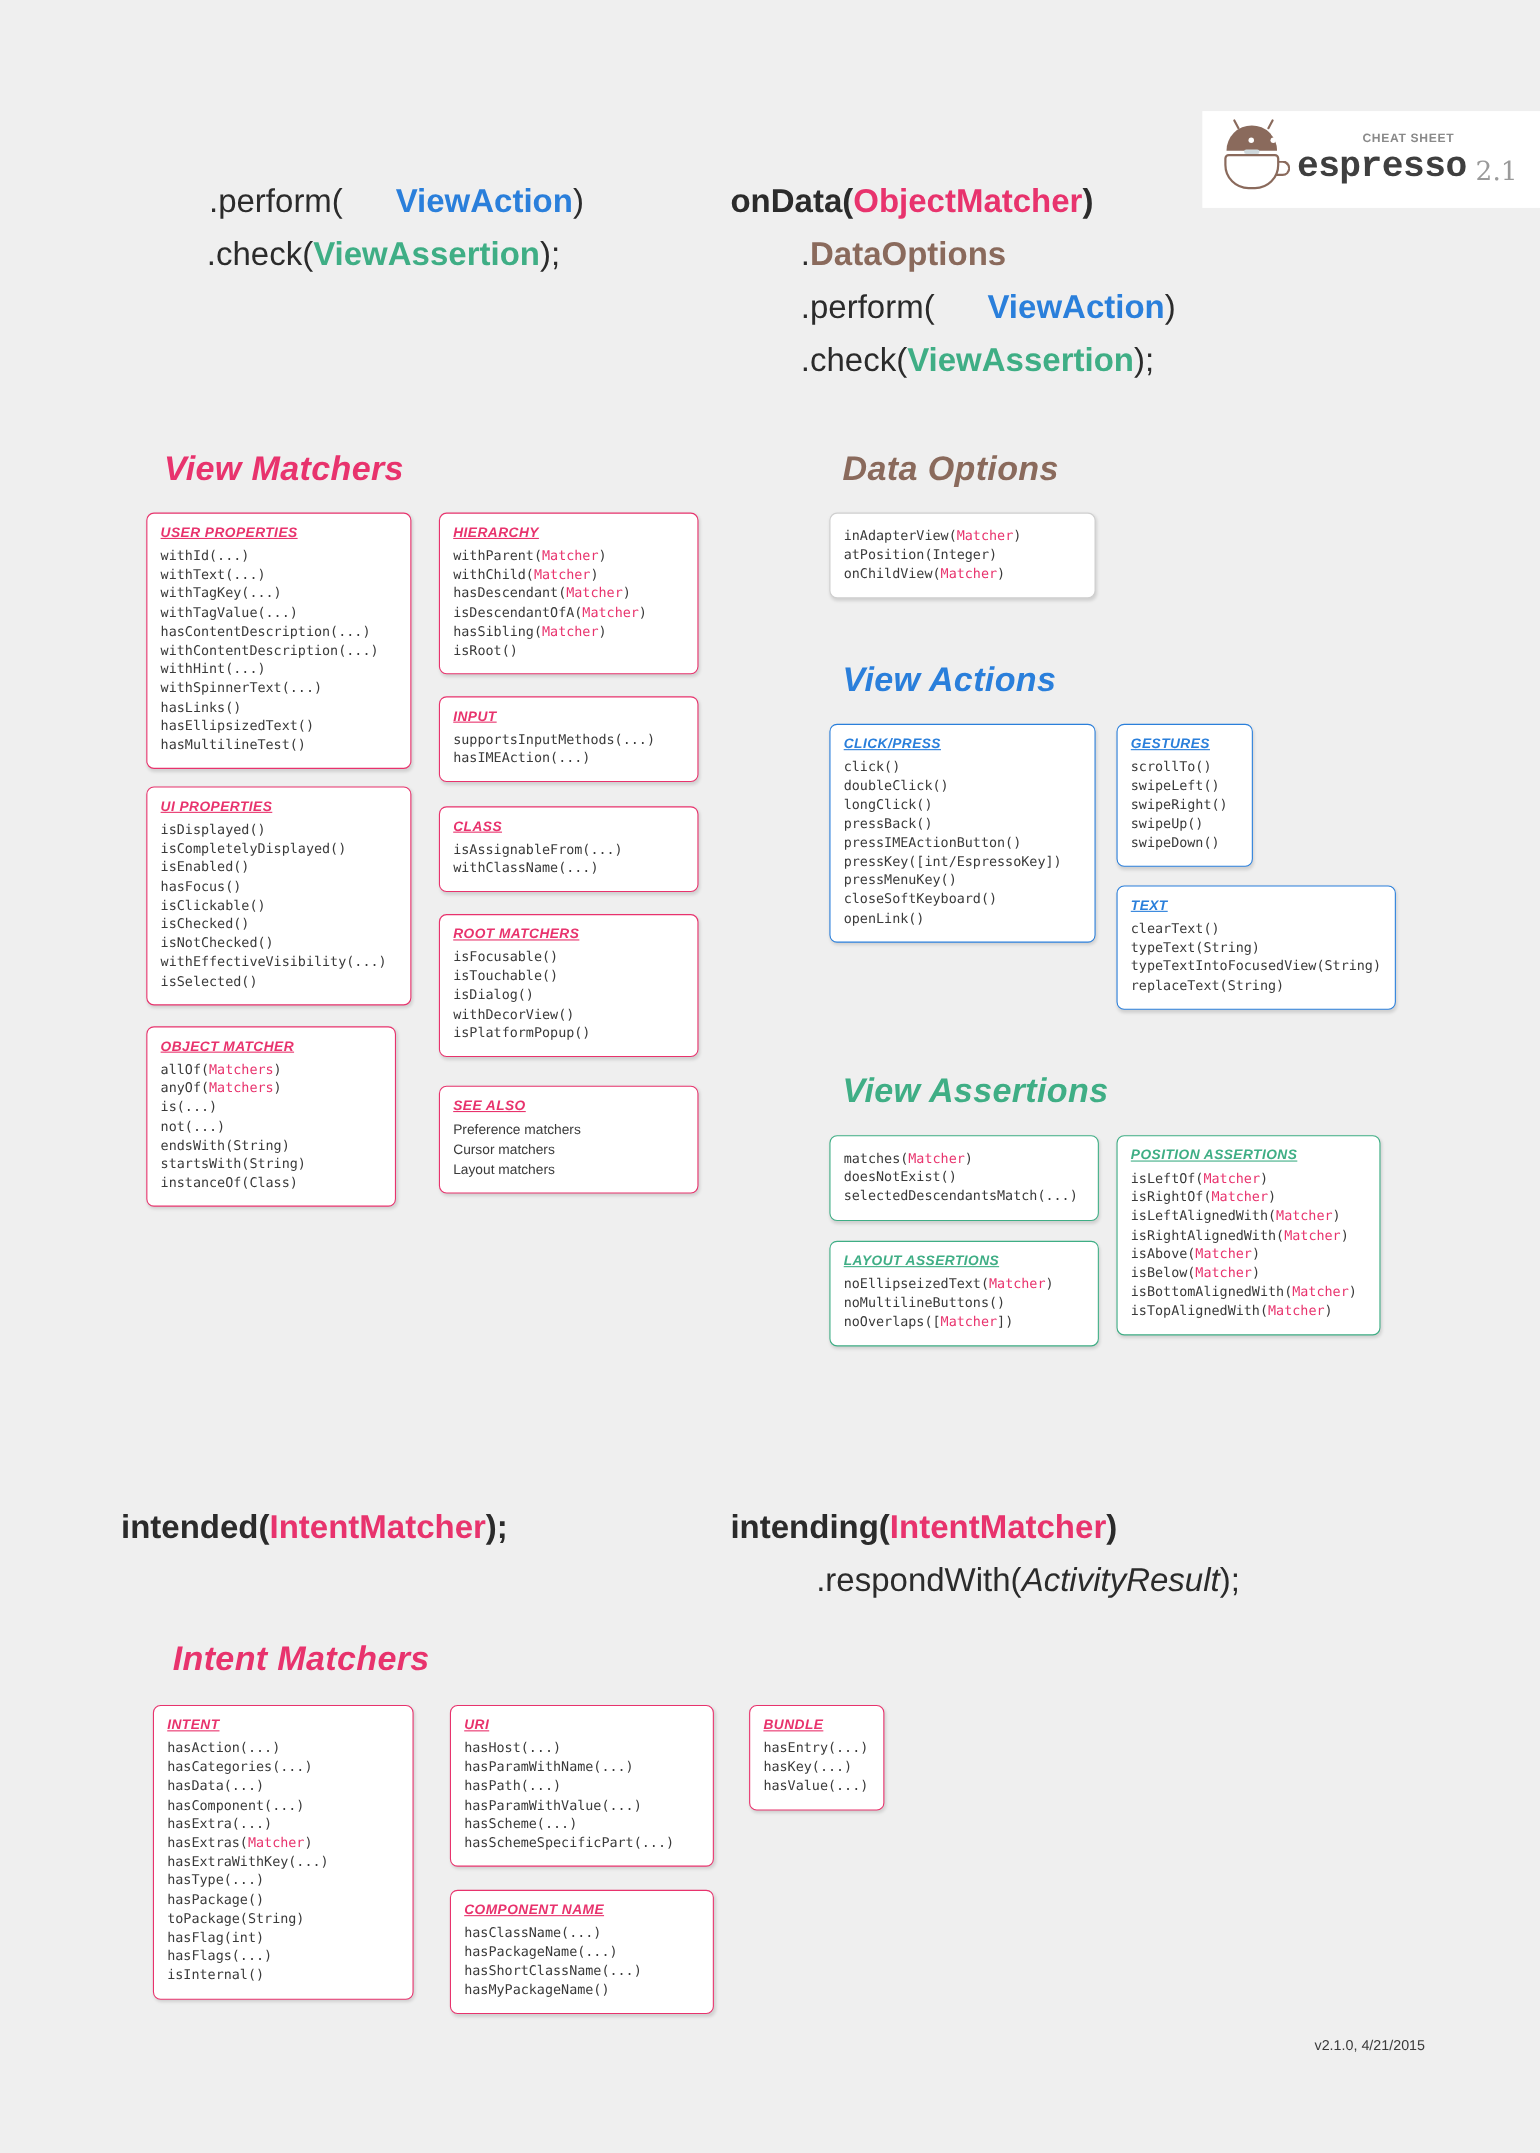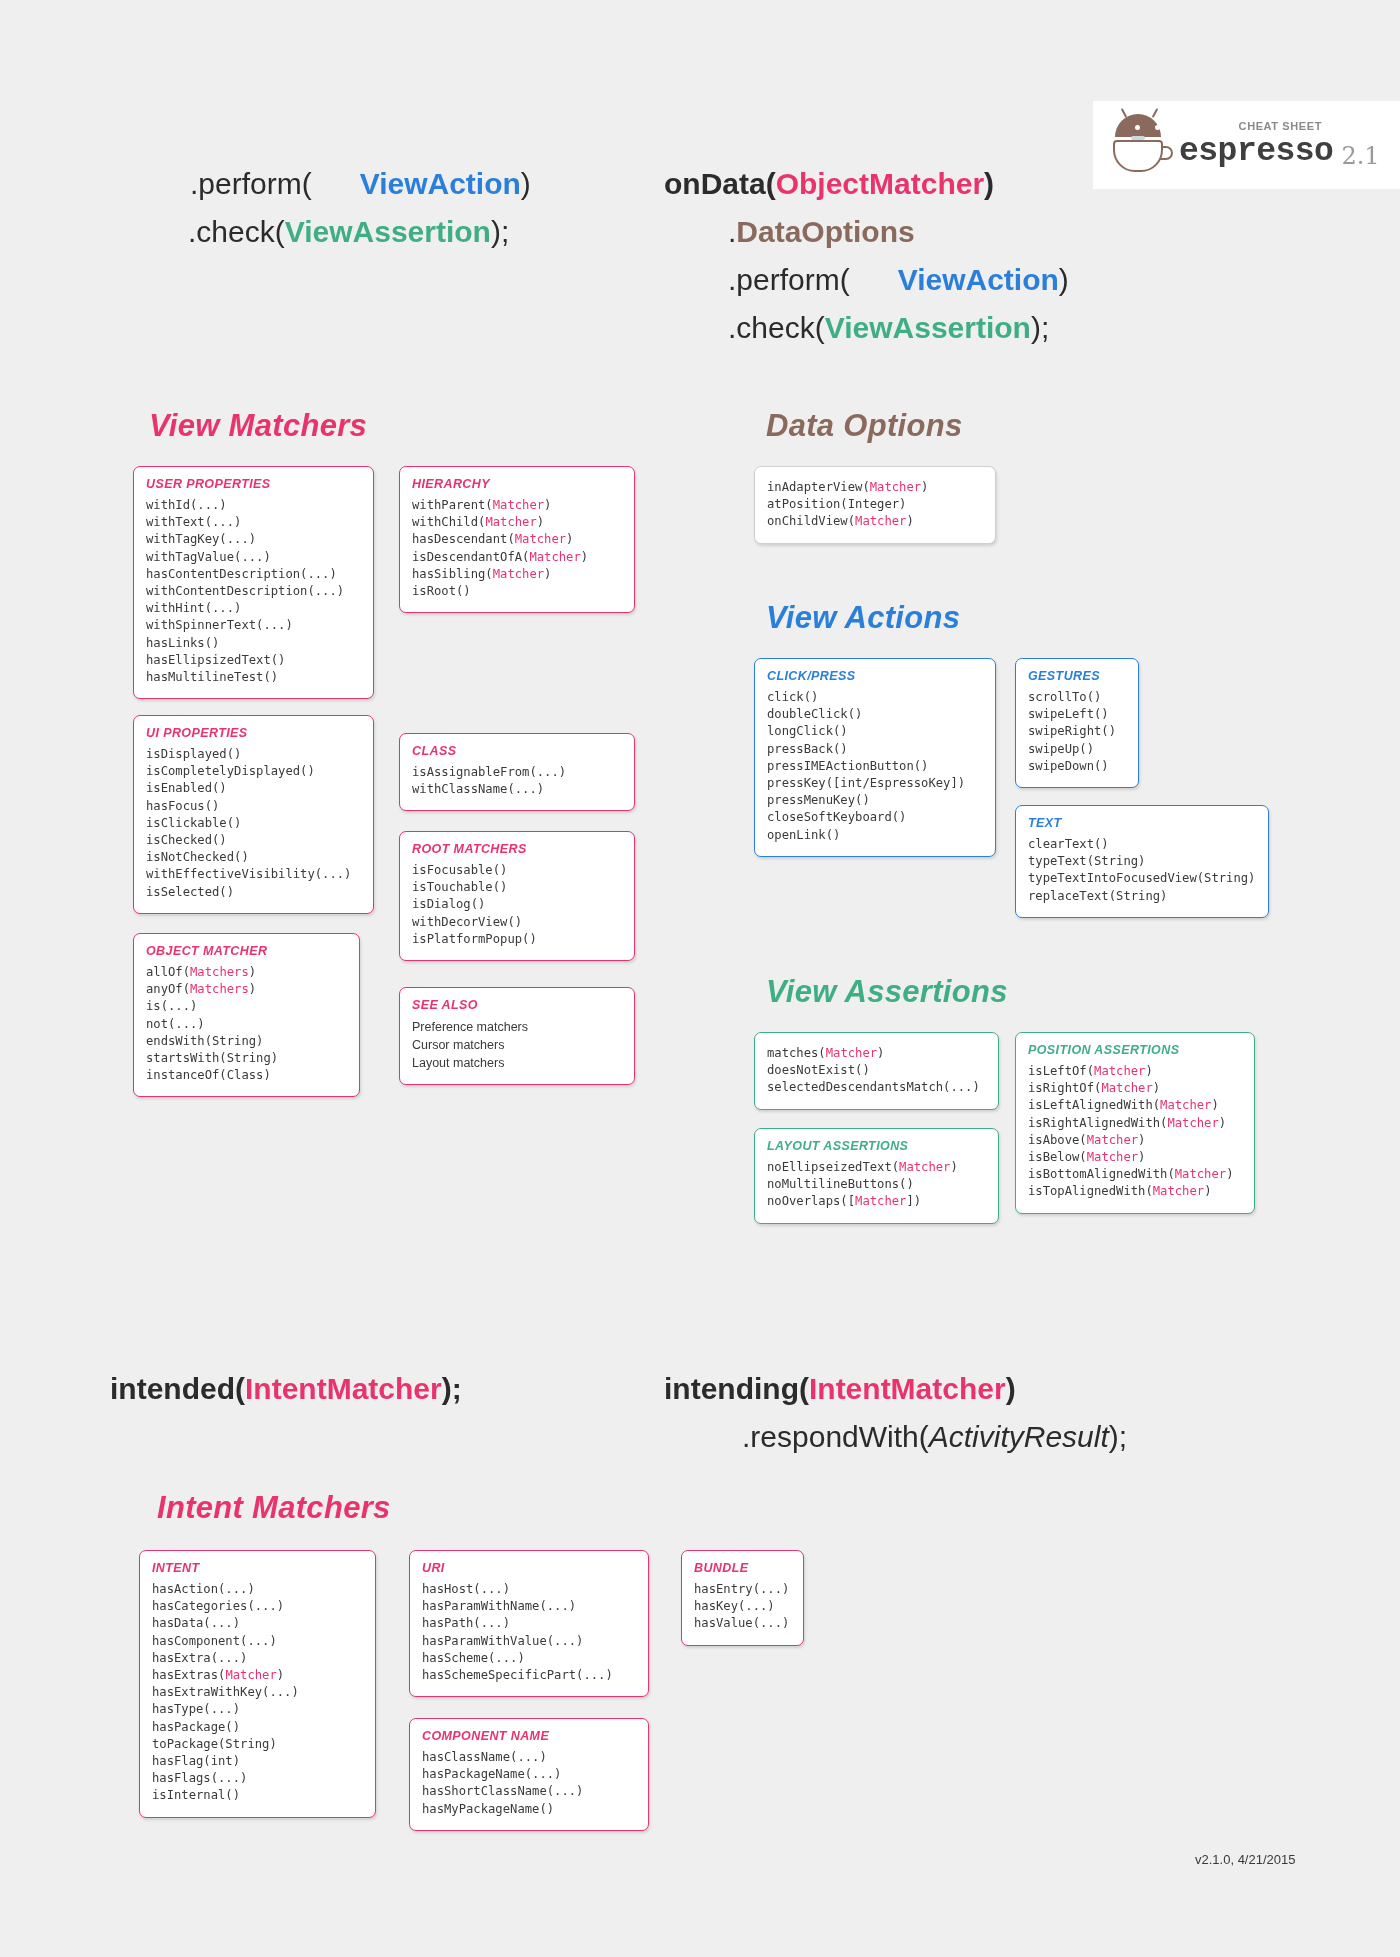--- a/index.html
+++ b/index.html
@@ -127,20 +127,21 @@
   .card.pink   { border: 1.6px solid #e8336d; }
   .card.blue   { border: 1.6px solid #2a7fdb; }
   .card.green  { border: 1.6px solid #3fae85; }
   .card.plain  { border: 1.6px solid #cfcfcf; }
   .card-title {
     font-size: 12.5px;
     font-weight: bold;
     font-style: italic;
     letter-spacing: .4px;
     margin-bottom: 6px;
+    text-decoration: underline;
   }
   .card.pink  > .card-title { color: #e8336d; }
   .card.blue  > .card-title { color: #2a7fdb; }
   .card.green > .card-title { color: #3fae85; }
   .card ul {
     list-style: none;
     margin: 0; padding: 0;
     font-family: "DejaVu Sans Mono", monospace;
     font-size: 12.2px;
     line-height: 17.2px;
@@ -271,20 +272,27 @@
     <ul>
         <li><span>withParent(</span><span class="arg">Matcher</span><span>)</span></li>
         <li><span>withChild(</span><span class="arg">Matcher</span><span>)</span></li>
         <li><span>hasDescendant(</span><span class="arg">Matcher</span><span>)</span></li>
         <li><span>isDescendantOfA(</span><span class="arg">Matcher</span><span>)</span></li>
         <li><span>hasSibling(</span><span class="arg">Matcher</span><span>)</span></li>
         <li><span>isRoot()</span></li>
       </ul>
   </div>
 
+  <div class="card pink" style="left:399px; top:633px; width:236px;">
+    <div class="card-title">INPUT</div>
+    <ul>
+        <li>supportsInputMethods(...)</li>
+        <li>hasIMEAction(...)</li>
+      </ul>
+  </div>
 
   <div class="card pink" style="left:399px; top:733px; width:236px;">
     <div class="card-title">CLASS</div>
     <ul>
         <li>isAssignableFrom(...)</li>
         <li>withClassName(...)</li>
       </ul>
   </div>
 
   <div class="card pink" style="left:399px; top:831px; width:236px;">

